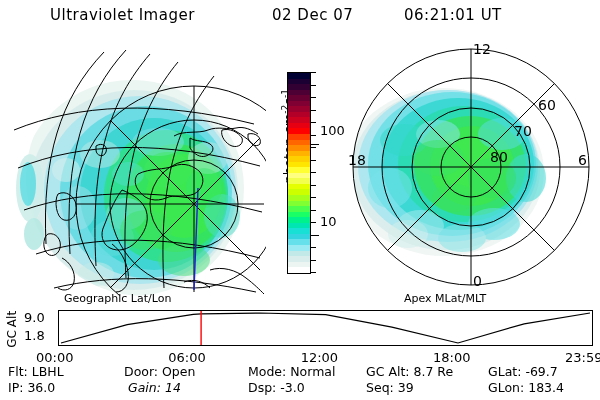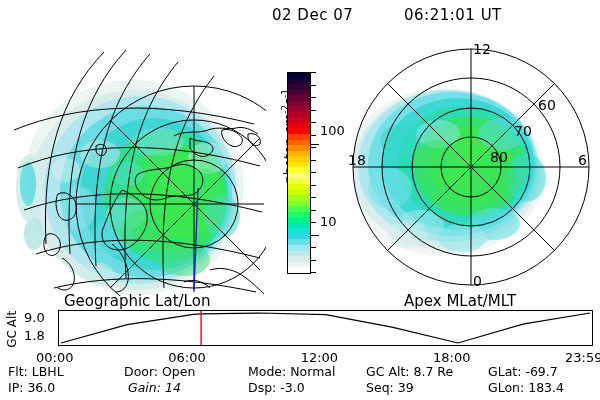--- a/index.html
+++ b/index.html
@@ -12,21 +12,21 @@
   #header{top:6px;left:0;width:600px;height:24px;}
   #header .h-item{position:absolute;font-size:15px;letter-spacing:0.5px;white-space:nowrap;}
   #title-text{left:50px;top:0;}
   #date-text{left:272px;top:0;}
   #time-text{left:404px;top:0;}
 
   
   .panel{position:absolute;}
   #geo-panel{left:8px;top:38px;width:258px;height:258px;}
   #apex-panel{left:342px;top:38px;width:258px;height:258px;}
-  .panel-caption{position:absolute;font-size:15px;white-space:nowrap;}
+  .panel-caption{position:absolute;font-size:11px;white-space:nowrap;}
   #geo-caption{left:64px;top:292px;}
   #apex-caption{left:404px;top:292px;}
 
   svg{display:block;}
 
   
   #colorbar-group{left:266px;top:58px;width:76px;height:235px;}
   #cbar-box{position:absolute;left:21px;top:14px;width:22px;height:200px;border:1px solid #000;box-sizing:content-box;}
   #cbar-grad{position:absolute;left:0;top:0;width:100%;height:100%;}
   .cbar-band{width:100%;}
@@ -62,20 +62,21 @@
   #status{left:0;top:364px;width:600px;height:34px;padding-left:31px;}
   .status-row{position:absolute;left:0;width:600px;height:16px;}
   #status-row-0{top:0;}
   #status-row-1{top:16px;}
   .status-cell{position:absolute;font-size:12.5px;white-space:nowrap;}
 </style>
 </head>
 <body>
 
 <div id="header" class="abs">
+  <div class="h-item" id="title-text">Ultraviolet Imager</div>
   <div class="h-item" id="date-text">02 Dec 07</div>
   <div class="h-item" id="time-text">06:21:01 UT</div>
 </div>
 
 <div class="panel" id="geo-panel">
   <svg width="258" height="258" viewBox="0 0 258 258">
     <defs>
       <clipPath id="geoDisk">
           <circle cx="136" cy="140" r="118"></circle>
         </clipPath>

